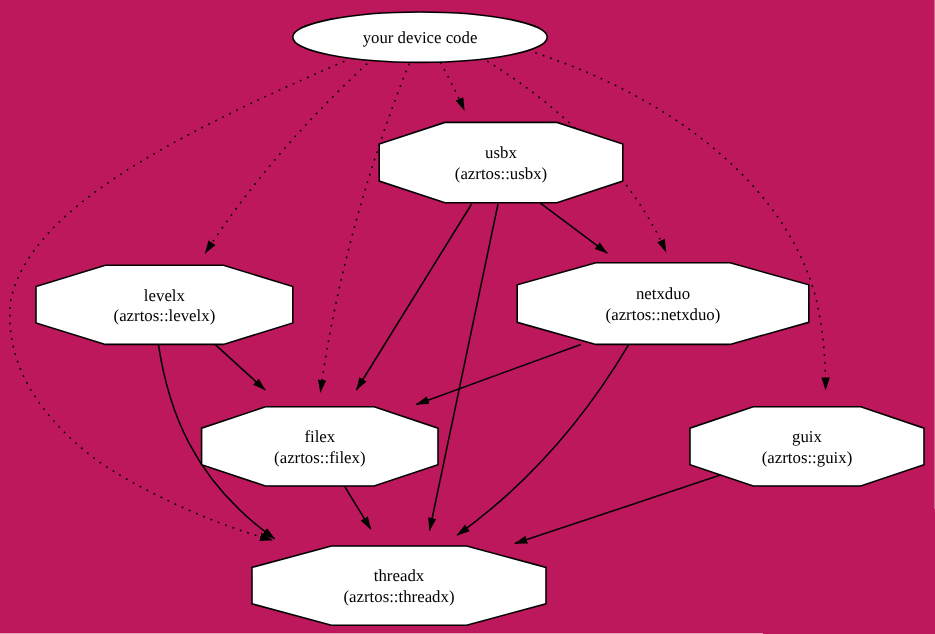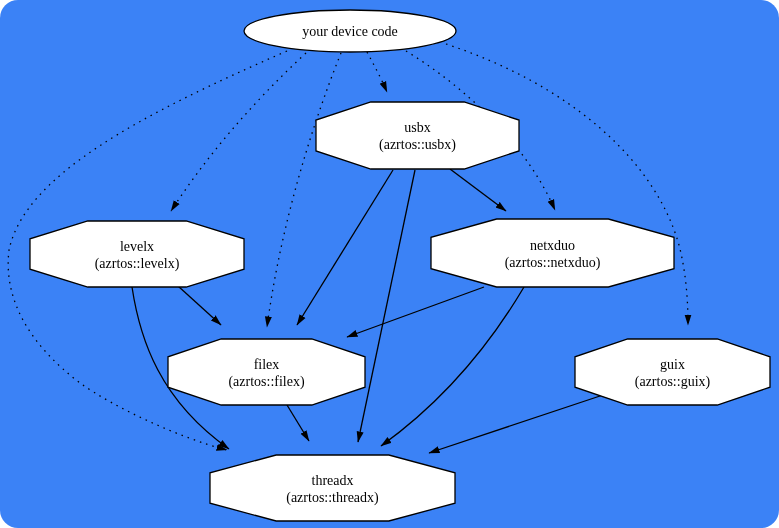--- a/index.html
+++ b/index.html
@@ -3,23 +3,22 @@
 <meta charset="utf-8">
 <style>
   html, body {
     margin: 0;
     padding: 0;
     background: #ffffff;
   }
   #canvas-wrap {
     width: 779px;
     height: 528px;
-    background: #3b82f6;
+    background: #be185d;
     overflow: hidden;
-    border-radius: 18px;
   }
   svg { display: block; }
   .edge {
     fill: none;
     stroke: #000000;
     stroke-width: 1.3;
   }
   .edge.dotted {
     stroke-dasharray: 1.5 5;
   }

